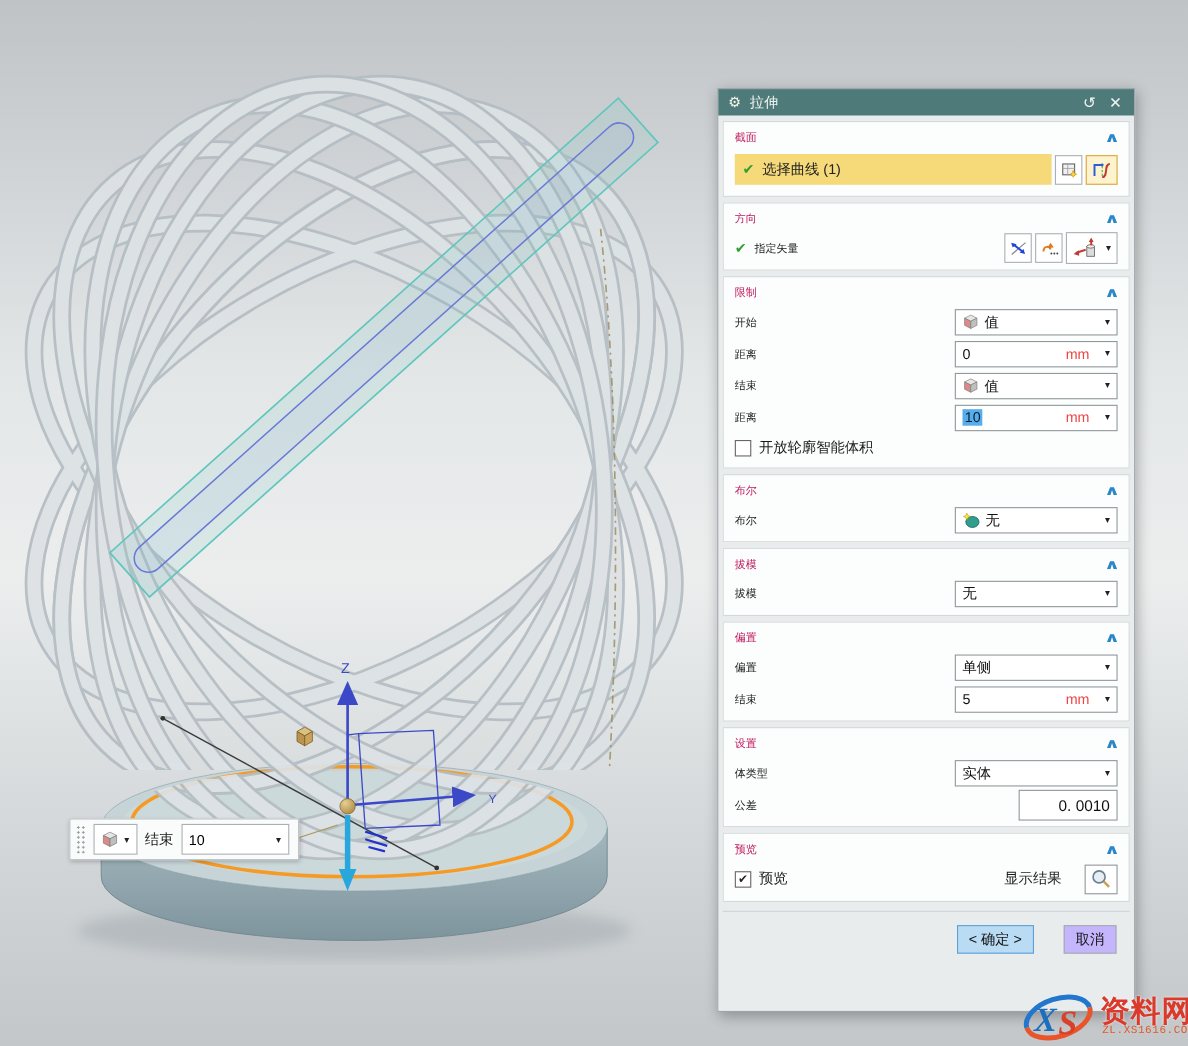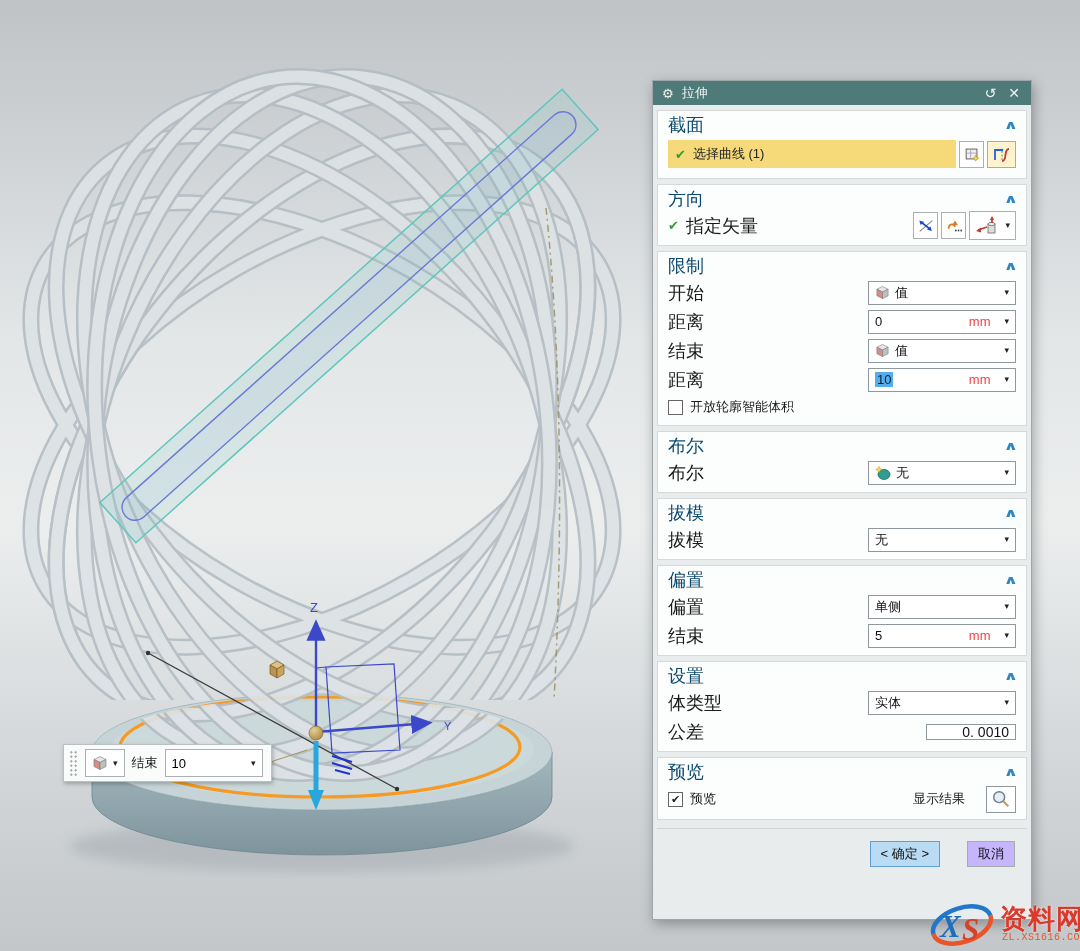--- a/index.html
+++ b/index.html
@@ -25,44 +25,44 @@
   .dialog{position:absolute;left:652px;top:80px;width:378px;height:838px;
     background:#e9ecec;border:1px solid #9fa6aa;box-shadow:2px 4px 12px rgba(0,0,0,.30);z-index:4;}
   .titlebar{height:24px;background:#4e7b79;color:#eef3f2;display:flex;align-items:center;
     gap:8px;padding:0 9px;font-size:13px;}
   .titlebar .t-gear{font-size:13px;color:#f4f6e9;}
   .titlebar .t-title{flex:1;}
   .titlebar .t-btn{font-size:14px;cursor:pointer;padding:0 2px;}
   .dlg-body{position:absolute;left:0;right:0;top:24px;bottom:0;padding:5px 3px 0 3px;box-sizing:border-box;}
   .group{background:#fcfdfd;border:1px solid #d5d9da;margin:0 1px 5px 1px;padding:1px 10px 5px 10px;}
   .ghead{display:flex;align-items:center;height:25px;}
-  .gtitle{flex:1;color:#0c4a6e;font-size:18px;}
+  .gtitle{flex:1;color:#be185d;font-size:10px;}
   .chev{color:#2a86c7;font-size:12px;font-weight:bold;cursor:pointer;transform:scaleX(1.5);}
   .frow{display:flex;align-items:center;height:29px;}
-  .flabel{flex:1;font-size:18px;color:#1a1a1a;}
+  .flabel{flex:1;font-size:10px;color:#1a1a1a;}
   .combo{box-sizing:border-box;width:148px;height:24px;border:1px solid #8f989d;background:#fff;
     display:flex;align-items:center;gap:5px;padding:0 6px;font-size:13px;color:#111;}
   .combo .sp{flex:1;}
   .unit{font-size:13px;color:#ef4444;margin-right:9px;}
   .sel-val{background:#57aceb;color:#052033;padding:0 2px;}
   .selwrap{display:flex;align-items:center;gap:3px;margin:3px 0 5px 0;}
   .selbar{flex:1;height:28px;background:#f6da7a;display:flex;align-items:center;gap:7px;
     padding:0 7px;font-size:13px;color:#222;}
   .check-green{color:#2f9e33;font-size:13px;font-weight:bold;}
   .icon-btn{box-sizing:border-box;width:25px;height:27px;background:#fff;border:1px solid #aab0b4;
     display:flex;align-items:center;justify-content:center;cursor:pointer;}
   .icon-btn.active{background:#fdf3cf;border:1px solid #dca63c;width:29px;}
   .vecbtns{display:flex;align-items:center;gap:3px;}
   .vec-combo{display:flex;align-items:center;gap:4px;border:1px solid #aab0b4;background:#fff;
     height:27px;padding:0 5px;cursor:pointer;}
   .cb{box-sizing:border-box;width:15px;height:15px;border:1px solid #666;background:#fff;
     display:inline-flex;align-items:center;justify-content:center;font-size:11px;color:#222;
     margin-right:7px;cursor:pointer;}
   .cbrow{display:flex;align-items:center;height:26px;font-size:13px;color:#1a1a1a;}
-  .tolbox{box-sizing:border-box;width:90px;height:16px;border:1px solid #8f989d;background:#fff;
+  .tolbox{box-sizing:border-box;width:90px;height:28px;border:1px solid #8f989d;background:#fff;
     display:flex;align-items:center;justify-content:flex-end;padding:0 6px;font-size:14px;color:#111;}
   .show-result{display:flex;align-items:center;gap:21px;margin-left:auto;font-size:13px;color:#1a1a1a;}
   .mag-btn{box-sizing:border-box;width:30px;height:27px;border:1px solid #8f989d;background:#fff;
     display:flex;align-items:center;justify-content:center;cursor:pointer;}
   .btnrow{border-top:1px solid #cfd3d6;margin:8px 1px 12px 1px;padding:12px 12px 0 0;
     display:flex;justify-content:flex-end;gap:27px;}
   .btn{box-sizing:border-box;height:26px;padding:0 10px;font-size:13px;display:flex;
     align-items:center;cursor:pointer;color:#111;}
   .btn-ok{background:#badbf4;border:1px solid #5f9fd6;}
   .btn-cancel{background:#c4b5fd;border:1px solid #a8abad;}

